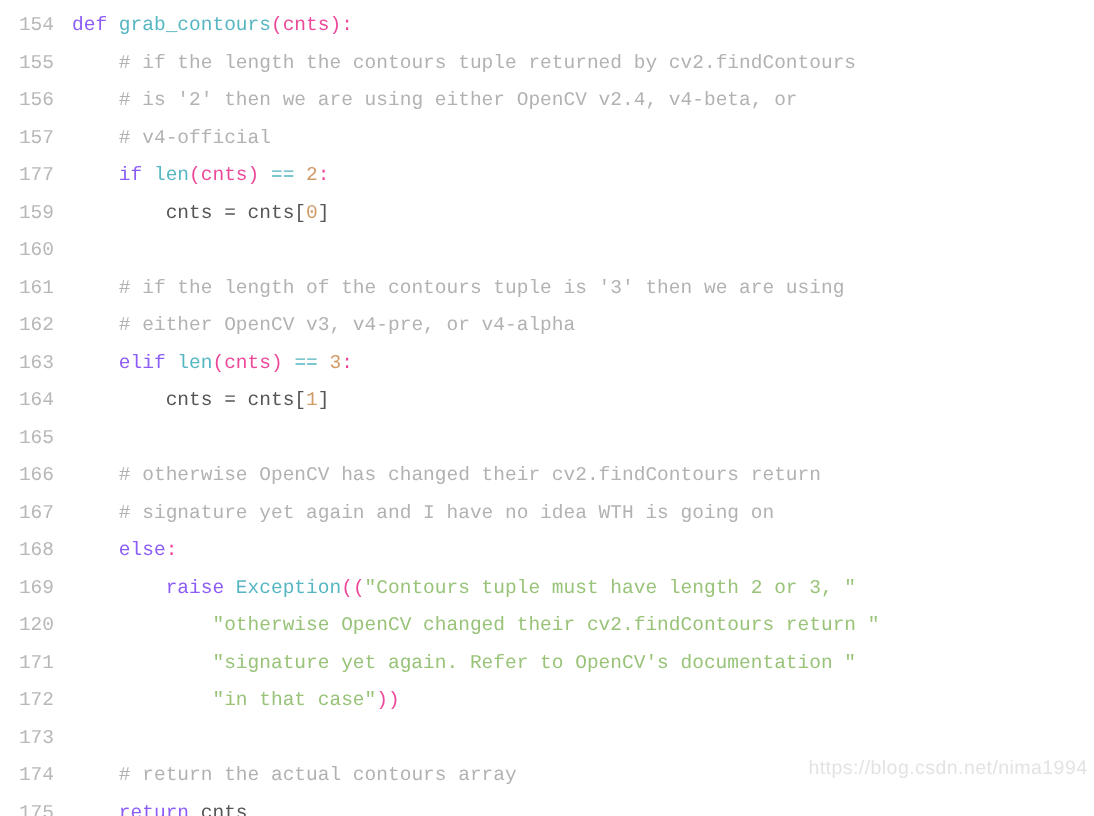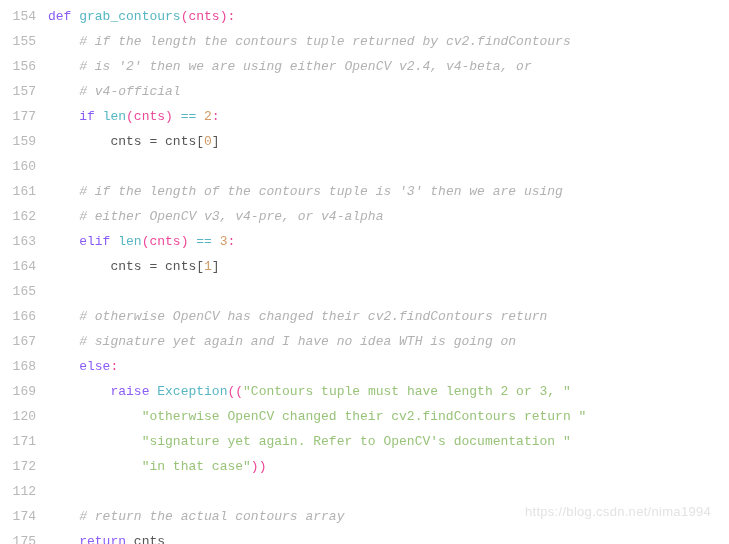--- a/index.html
+++ b/index.html
@@ -36,26 +36,26 @@
   }
   .code .line {
     height: 25px;
   }
   .kw   { color: #8b5cf6; }   
   .fn   { color: #56b6c2; }   
   .var  { color: #555; }
   .op   { color: #56b6c2; }
   .num  { color: #d19a66; }
   .str  { color: #98c379; }
-  .cmt  { color: #b2b2b2; font-style: italic; }
+  .cmt  { color: #b2b2b2; }
   .exc  { color: #56b6c2; }
   .punc { color: #ec4899; }
   .watermark {
     position: absolute;
-    right: 18px;
+    right: 4px;
     bottom: 30px;
     color: #e3e3e3;
     font-family: Arial, sans-serif;
     font-size: 13px;
     letter-spacing: 0.3px;
     pointer-events: none;
   }
 </style>
 </head>
 <body>
@@ -74,19 +74,19 @@
       <div>163</div>
       <div>164</div>
       <div>165</div>
       <div>166</div>
       <div>167</div>
       <div>168</div>
       <div>169</div>
       <div>120</div>
       <div>171</div>
       <div>172</div>
-      <div>112</div>
+      <div>173</div>
       <div>174</div>
       <div>175</div>
     </div>
   <div class="code" id="code"><div class="line"><span class="kw">def </span><span class="fn">grab_contours</span><span class="punc">(cnts):</span></div><div class="line">    <span class="cmt"># if the length the contours tuple returned by cv2.findContours</span></div><div class="line">    <span class="cmt"># is '2' then we are using either OpenCV v2.4, v4-beta, or</span></div><div class="line">    <span class="cmt"># v4-official</span></div><div class="line">    <span class="kw">if </span><span class="fn">len</span><span class="punc">(cnts) </span><span class="op">== </span><span class="num">2</span><span class="punc">:</span></div><div class="line">        <span class="var">cnts = cnts[</span><span class="num">0</span><span class="var">]</span></div><div class="line"></div><div class="line">    <span class="cmt"># if the length of the contours tuple is '3' then we are using</span></div><div class="line">    <span class="cmt"># either OpenCV v3, v4-pre, or v4-alpha</span></div><div class="line">    <span class="kw">elif </span><span class="fn">len</span><span class="punc">(cnts) </span><span class="op">== </span><span class="num">3</span><span class="punc">:</span></div><div class="line">        <span class="var">cnts = cnts[</span><span class="num">1</span><span class="var">]</span></div><div class="line"></div><div class="line">    <span class="cmt"># otherwise OpenCV has changed their cv2.findContours return</span></div><div class="line">    <span class="cmt"># signature yet again and I have no idea WTH is going on</span></div><div class="line">    <span class="kw">else</span><span class="punc">:</span></div><div class="line">        <span class="kw">raise </span><span class="exc">Exception</span><span class="punc">((</span><span class="str">"Contours tuple must have length 2 or 3, "</span></div><div class="line">            <span class="str">"otherwise OpenCV changed their cv2.findContours return "</span></div><div class="line">            <span class="str">"signature yet again. Refer to OpenCV's documentation "</span></div><div class="line">            <span class="str">"in that case"</span><span class="punc">))</span></div><div class="line"></div><div class="line">    <span class="cmt"># return the actual contours array</span></div><div class="line">    <span class="kw">return </span><span class="var">cnts</span></div></div>
   <div class="watermark">https://blog.csdn.net/nima1994</div>
 </div>
 
 </body></html>

